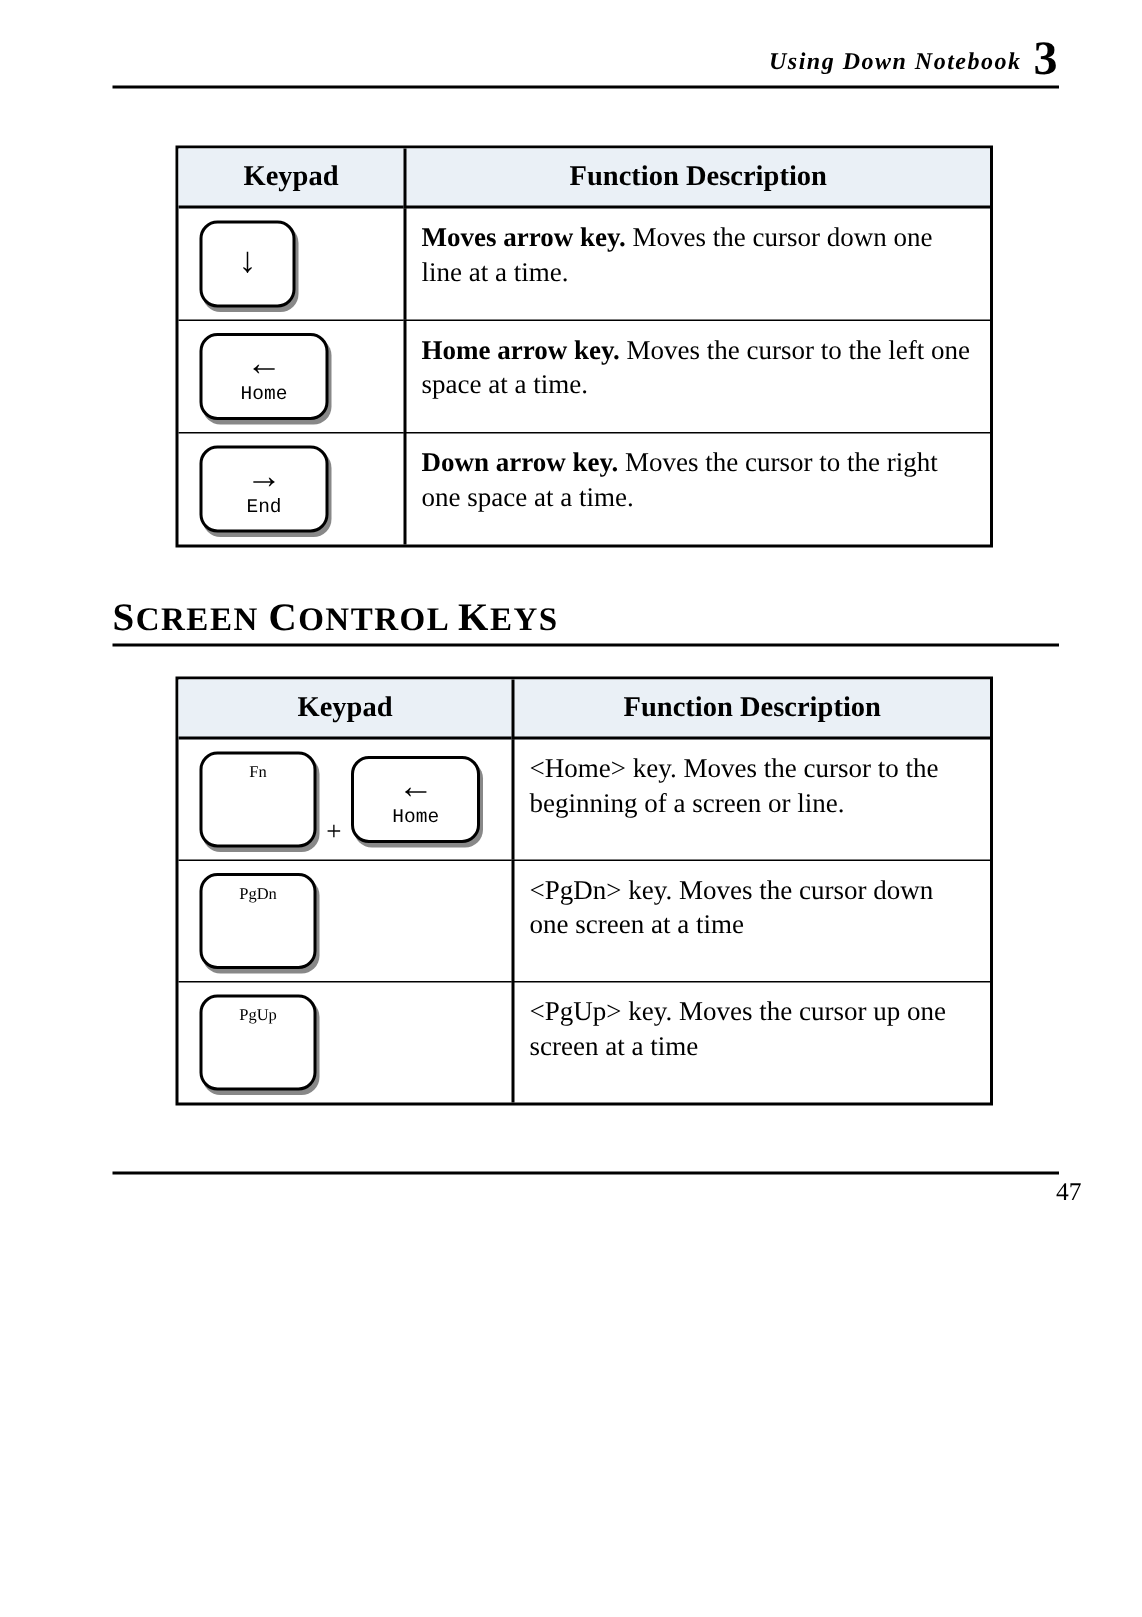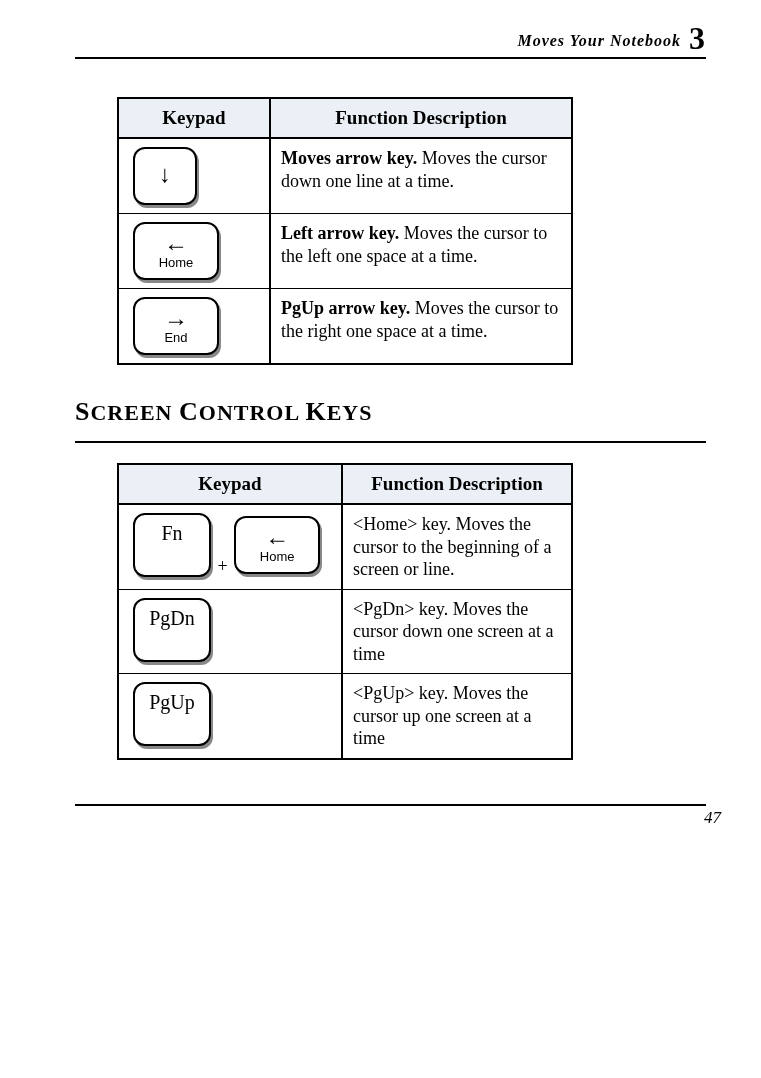--- a/index.html
+++ b/index.html
@@ -31,29 +31,29 @@
     border-top: 2px solid #000;
     margin: 0 0 38px 0;
   }
 
   
   h2.sec {
     font-family: Georgia, 'Times New Roman', serif;
     font-size: 22px;
     letter-spacing: 1px;
     margin: 32px 0 0 0;
-    padding-bottom: 14px;
+    padding-bottom: 2px;
     border-bottom: 2px solid #000;
   }
 
   
   .ktbl {
     margin: 20px 0 0 42px;
     border: 2.5px solid #000;
-    width: 456px;
+    width: 545px;
     border-collapse: separate;
     border-spacing: 0;
     table-layout: fixed;
     box-sizing: border-box;
   }
   .ktbl th {
     background: #eaf0f6;
     border-bottom: 2.5px solid #000;
     padding: 8px 4px;
     font-size: 19px;
@@ -78,46 +78,45 @@
     display: inline-block;
     border: 2px solid #000;
     border-radius: 12px;
     background: #fff;
     box-shadow: 2px 3px 0 #888;
     text-align: center;
     vertical-align: middle;
   }
   .keycap.sq1  { width: 60px;  height: 54px; line-height: 50px; }
   .keycap.wider{ width: 82px;  height: 50px; padding-top:4px; }
-  .keycap.lab  { width: 78px;  height: 64px; font-family: Georgia, serif; font-size:20px; padding-top:6px; box-sizing:border-box; }
+  .keycap.lab  { width: 78px;  height: 64px; font-family: Georgia, serif; font-size:11px; padding-top:6px; box-sizing:border-box; }
   .keycombo { white-space: nowrap; }
   .plus { display:inline-block; padding: 0 2px; font-size:18px; vertical-align: bottom; }
 
   .arrow { font-size: 24px; font-family: Arial, sans-serif; }
-  .sublbl { display:block; font-size:13px; line-height:14px; margin-top:-2px; font-family: Liberation Sans, sans-serif;}
+  .sublbl { display:block; font-size:13px; line-height:14px; margin-top:-2px; font-family: Liberation Mono, monospace;}
 
   
   .ftr-rule {
     border: none; border-top: 2px solid #000;
     margin: 44px 0 2px 0;
   }
   .ftr {
     text-align: right;
-    font-style: italic;
     font-size: 17px;
     padding-bottom: 12px;
   }
 </style>
 </head>
 <body>
 
 <div class="sheet">
 
   <div class="hdr">
-    <span>Moves Your Notebook</span>
+    <span>Using Down Notebook</span>
     <span class="chapno">3</span>
   </div>
   <hr class="hdr-rule">
 
   <table class="ktbl">
     <colgroup>
         <col style="width:150px">
         <col>
       </colgroup>
     <thead>
@@ -138,32 +137,32 @@
         </td>
       </tr>
       <tr>
         <td class="icon-cell">
           <span class="keycap wider">
             <span class="arrow">←</span>
             <span class="sublbl">Home</span>
           </span>
         </td>
         <td>
-          <b>Left arrow key.</b><span> Moves the cursor to the left one space at a time.</span>
+          <b>Home arrow key.</b><span> Moves the cursor to the left one space at a time.</span>
         </td>
       </tr>
       <tr>
         <td class="icon-cell">
           <span class="keycap wider">
             <span class="arrow">→</span>
             <span class="sublbl">End</span>
           </span>
         </td>
         <td>
-          <b>PgUp arrow key.</b><span> Moves the cursor to the right one space at a time.</span>
+          <b>Down arrow key.</b><span> Moves the cursor to the right one space at a time.</span>
         </td>
       </tr>
     </tbody>
   </table>
 
   <h2 class="sec">
     <span style="font-size:26px">S</span>CREEN <span style="font-size:26px">C</span>ONTROL <span style="font-size:26px">K</span>EYS
   </h2>
 
   <table class="ktbl">

